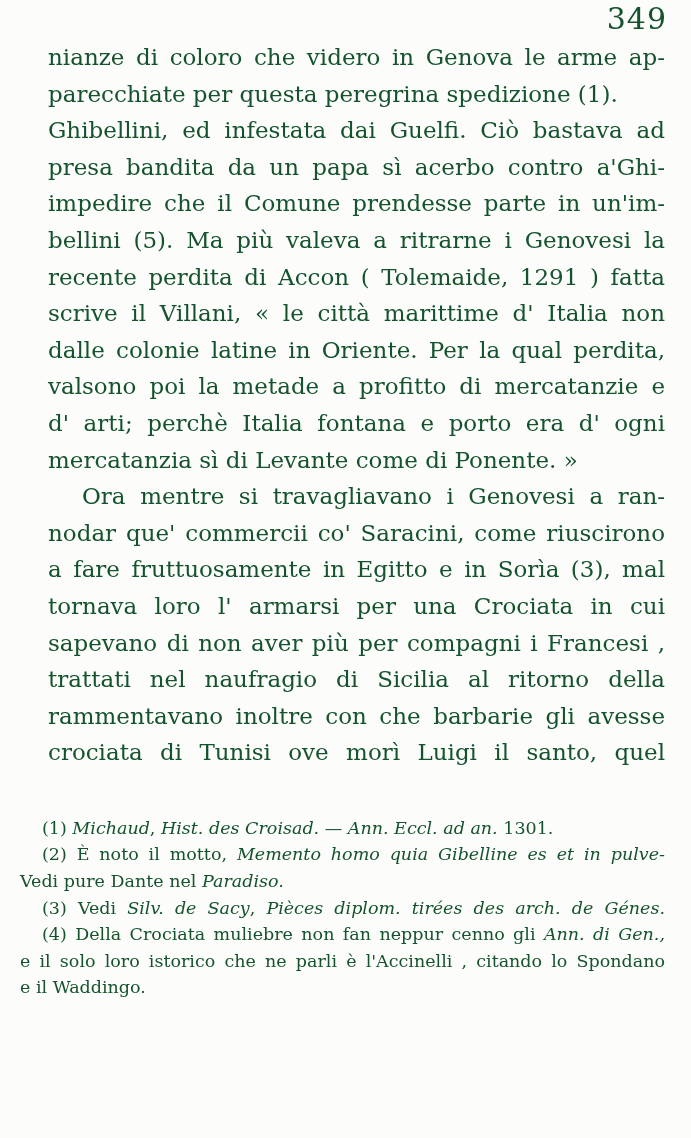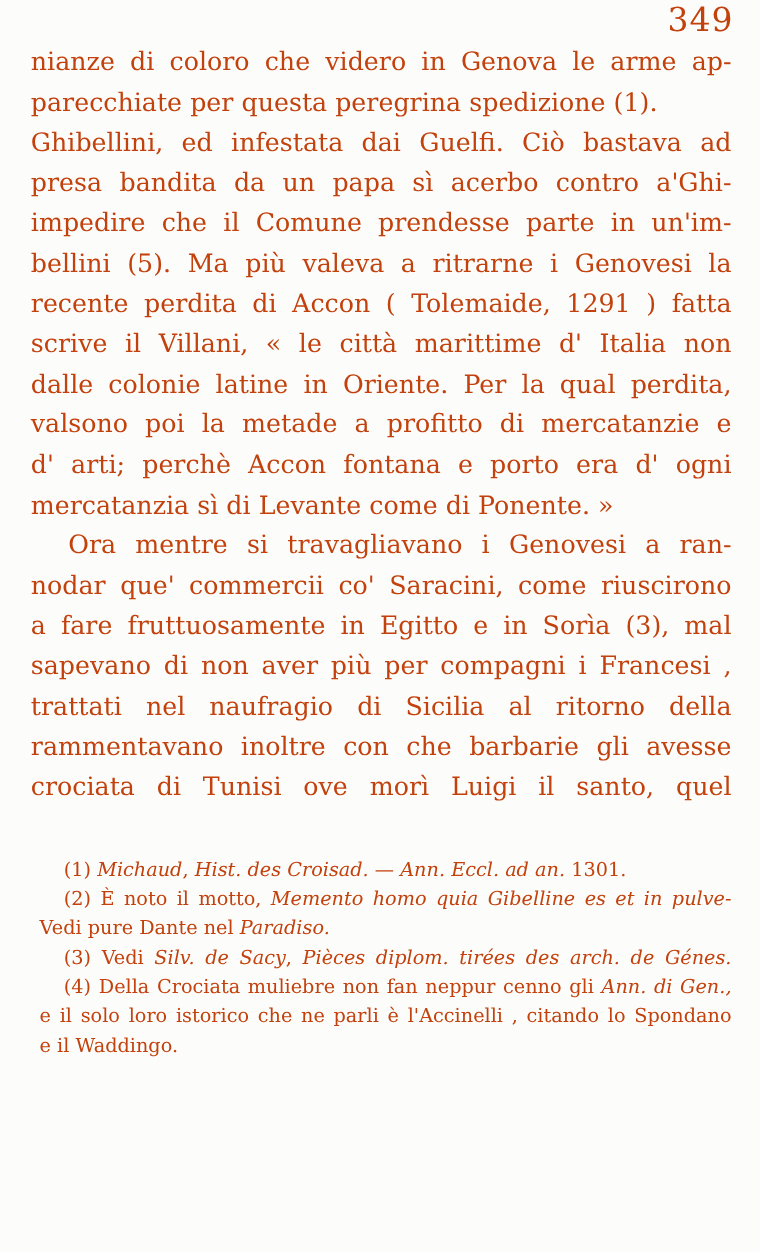--- a/index.html
+++ b/index.html
@@ -1,49 +1,50 @@
 <!DOCTYPE html>
 <html><head>
 <meta charset="utf-8">
 <style>
   html, body { margin: 0; padding: 0; }
   .page {
     position: relative;
     width: 691px;
     height: 1138px;
     background: #fcfcfa;
-    color: #c2410c;
+    color: #14532d;
     font-family: "DejaVu Serif", "Liberation Serif", serif;
     overflow: hidden;
     box-sizing: border-box;
   }
   .pagenum {
     text-align: right;
     padding: 2px 24px 0 0;
     font-size: 30px;
     line-height: 34px;
     letter-spacing: 1px;
   }
   .body-text {
     margin: 3px 26px 0 28px;
     font-size: 23px;
     line-height: 36.6px;
   }
   .line {
     white-space: normal;
+    margin-left: 20px;
   }
   .line.just {
     text-align: justify;
     text-align-last: justify;
   }
   .line.indent {
     text-indent: 34px;
   }
   .footnotes {
-    margin: 44px 26px 0 36px;
+    margin: 44px 26px 0 20px;
     font-size: 17.5px;
     line-height: 26.6px;
   }
   .fn-line.just {
     text-align: justify;
     text-align-last: justify;
   }
   .fn-line.fn-indent {
     text-indent: 22px;
   }
@@ -59,25 +60,26 @@
       <div class="line just">nianze di coloro che videro in Genova le arme ap-</div>
       <div class="line">parecchiate per questa peregrina spedizione (1).</div>
       <div class="line just">Ghibellini, ed infestata dai Guelfi. Ciò bastava ad</div>
       <div class="line just">presa bandita da un papa sì acerbo contro a'Ghi-</div>
       <div class="line just">impedire che il Comune prendesse parte in un'im-</div>
       <div class="line just">bellini (5). Ma più valeva a ritrarne i Genovesi la</div>
       <div class="line just">recente perdita di Accon ( Tolemaide, 1291 ) fatta</div>
       <div class="line just">scrive il Villani, « le città marittime d' Italia non</div>
       <div class="line just">dalle colonie latine in Oriente. Per la qual perdita,</div>
       <div class="line just">valsono poi la metade a profitto di mercatanzie e</div>
-      <div class="line just">d' arti; perchè Accon fontana e porto era d' ogni</div>
+      <div class="line just">d' arti; perchè Italia fontana e porto era d' ogni</div>
       <div class="line">mercatanzia sì di Levante come di Ponente. »</div>
       <div class="line just indent">Ora mentre si travagliavano i Genovesi a ran-</div>
       <div class="line just">nodar que' commercii co' Saracini, come riuscirono</div>
       <div class="line just">a fare fruttuosamente in Egitto e in Sorìa (3), mal</div>
+      <div class="line just">tornava loro l' armarsi per una Crociata in cui</div>
       <div class="line just">sapevano di non aver più per compagni i Francesi ,</div>
       <div class="line just">trattati nel naufragio di Sicilia al ritorno della</div>
       <div class="line just">rammentavano inoltre con che barbarie gli avesse</div>
       <div class="line just">crociata di Tunisi ove morì Luigi il santo, quel</div>
     </div>
 
   <div class="footnotes">
       <div class="fn-line fn-indent"><span>(1) </span><span class="it">Michaud</span><span>, </span><span class="it">Hist. des Croisad.</span><span> — </span><span class="it">Ann. Eccl. ad an.</span><span> 1301.</span></div>
       <div class="fn-line just fn-indent"><span>(2) È noto il motto, </span><span class="it">Memento homo quia Gibelline es et in pulve-</span></div>
       <div class="fn-line"><span>Vedi pure Dante nel </span><span class="it">Paradiso.</span></div>

